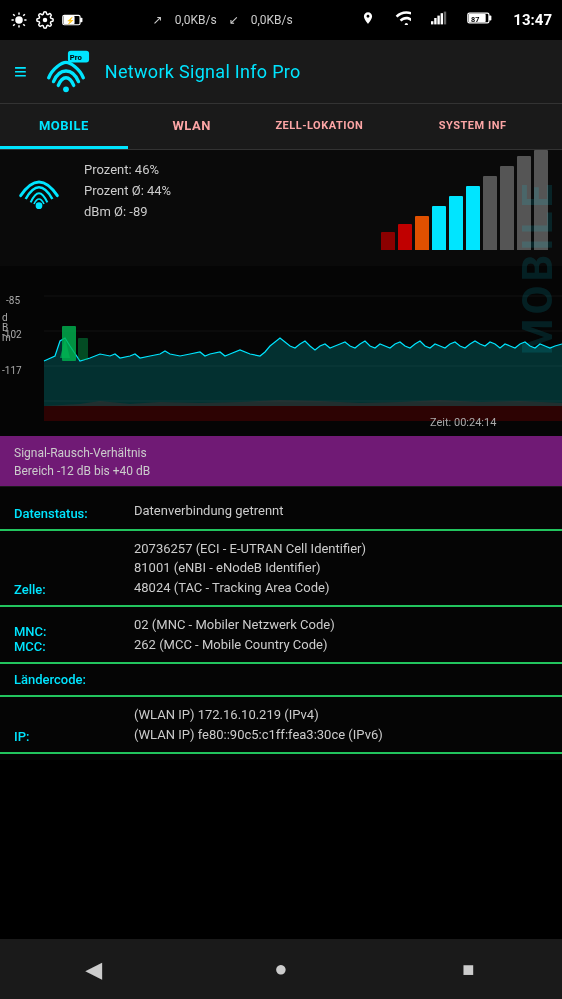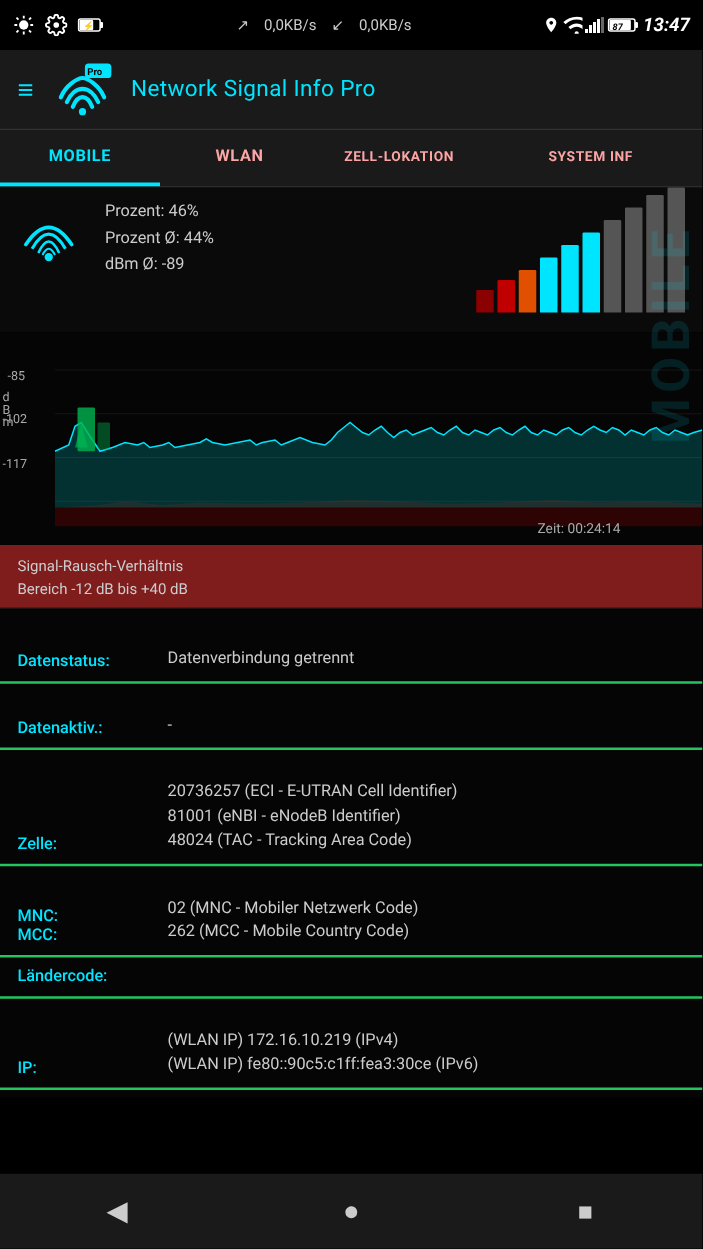--- a/index.html
+++ b/index.html
@@ -19,21 +19,21 @@
       height: 40px;
       display: flex;
       align-items: center;
       justify-content: space-between;
       padding: 0 10px;
       font-size: 13px;
       color: #fff;
     }
     .status-bar-left { display: flex; align-items: center; gap: 8px; }
     .status-bar-center { display: flex; align-items: center; gap: 12px; font-size: 12px; color: #ccc; }
-    .status-bar-right { display: flex; align-items: center; gap: 2px; font-size: 14px; font-weight: bold; font-style: italic; }
+    .status-bar-right { display: flex; gap: 20px; font-size: 14px; font-weight: bold; }
 
     
     .app-header {
       background: #1a1a1a;
       height: 64px;
       display: flex;
       align-items: center;
       padding: 0 14px;
       gap: 14px;
       border-bottom: 1px solid #333;
@@ -129,21 +129,21 @@
     .graph-area {
       background: #050505;
       width: 100%;
       height: 170px;
       position: relative;
       overflow: hidden;
     }
 
     
     .signal-info-text {
-      background: #7f1d1d;
+      background: #701a75;
       padding: 8px 14px 6px;
       font-size: 12px;
       color: #ccc;
       line-height: 1.5;
       border-bottom: 1px solid #1a1a1a;
     }
 
     
     .info-table {
       background: #050505;
@@ -160,21 +160,20 @@
       font-size: 13px;
       min-width: 120px;
       flex-shrink: 0;
       font-weight: 500;
     }
     .info-value {
       color: #ccc;
       font-size: 13px;
       flex: 1;
       line-height: 1.5;
-      margin-top: 16px;
     }
 
     
     .bottom-nav {
       position: absolute;
       bottom: 0;
       left: 0;
       width: 100%;
       height: 60px;
       background: #1a1a1a;
@@ -373,24 +372,20 @@
   <span>Signal-Rausch-Verhältnis<br>Bereich -12 dB bis +40 dB</span>
 </div>
 
 <div class="info-table">
 
   <div class="info-row">
     <span class="info-label">Datenstatus:</span>
     <span class="info-value">Datenverbindung getrennt</span>
   </div>
 
-  <div class="info-row">
-    <span class="info-label">Datenaktiv.:</span>
-    <span class="info-value">-</span>
-  </div>
 
   <div class="info-row">
     <span class="info-label">Zelle:</span>
     <span class="info-value">20736257 (ECI - E-UTRAN Cell Identifier)<br>81001 (eNBI - eNodeB Identifier)<br>48024 (TAC - Tracking Area Code)</span>
   </div>
 
   <div class="info-row">
     <span class="info-label">MNC:<br>MCC:</span>
     <span class="info-value">02 (MNC - Mobiler Netzwerk Code)<br>262 (MCC - Mobile Country Code)</span>
   </div>

